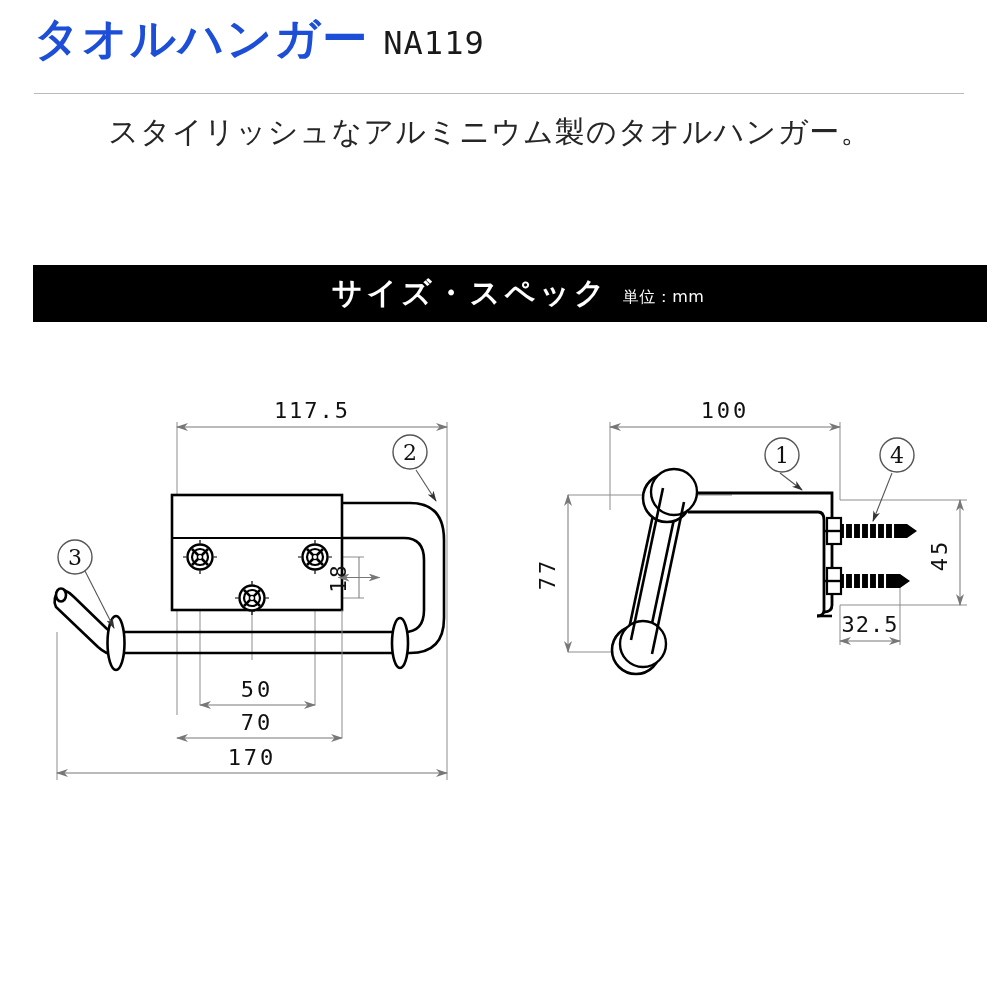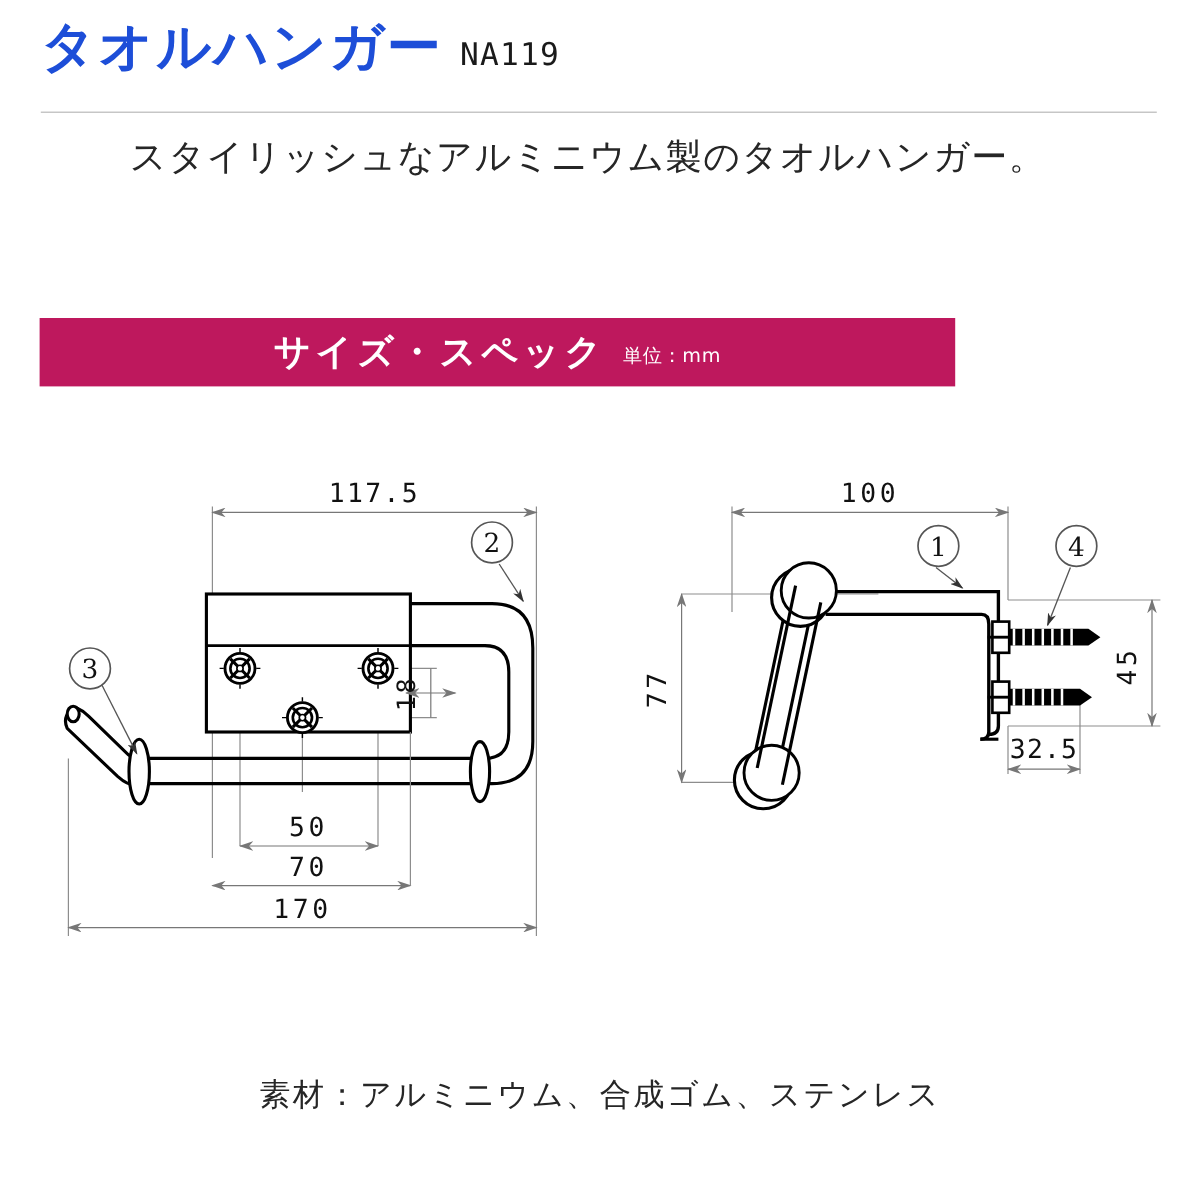--- a/index.html
+++ b/index.html
@@ -32,21 +32,21 @@
     white-space: nowrap;
   }
   .title-main {
     font-size: 45px;
     font-weight: 700;
     letter-spacing: 2px;
     color: #1d4ed8;
     line-height: 1;
   }
   .title-model {
-    font-size: 26px;
+    font-size: 32px;
     font-weight: 400;
     letter-spacing: 1px;
     color: #1a1a1a;
     line-height: 1;
     font-family: "DejaVu Sans Mono", "Liberation Mono", monospace;
     text-align: right;
   }
   .divider {
     position: absolute;
     left: 34px;
@@ -68,27 +68,28 @@
     color: #262626;
     white-space: nowrap;
     text-align: center;
   }
 
   
   .banner {
     position: absolute;
     left: 33px;
     top: 265px;
-    width: 763px;
+    width: 938px;
     height: 57px;
-    background: #be185d;
+    background: #000000;
     display: flex;
     align-items: center;
     justify-content: center;
     gap: 14px;
+    padding-left: 16px;
   }
   .banner-title {
     color: #ffffff;
     font-size: 30px;
     font-weight: 700;
     letter-spacing: 4px;
   }
   .banner-unit {
     color: #ffffff;
     font-size: 16px;
@@ -327,15 +328,14 @@
         </g>
 
         <g>
           <line x1="828" y1="281" x2="888" y2="281" stroke="#777" stroke-width="1" marker-start="url(#arrHs)" marker-end="url(#arrH)"></line>
           <text x="858" y="272" text-anchor="middle" font-family="'DejaVu Sans Mono',monospace" font-size="22" fill="#111" letter-spacing="1">32.5</text>
         </g>
       </g>
     </svg>
   </div>
 
-  <div class="material">素材：アルミニウム、合成ゴム、ステンレス</div>
 
 </div>
 
 </body></html>

